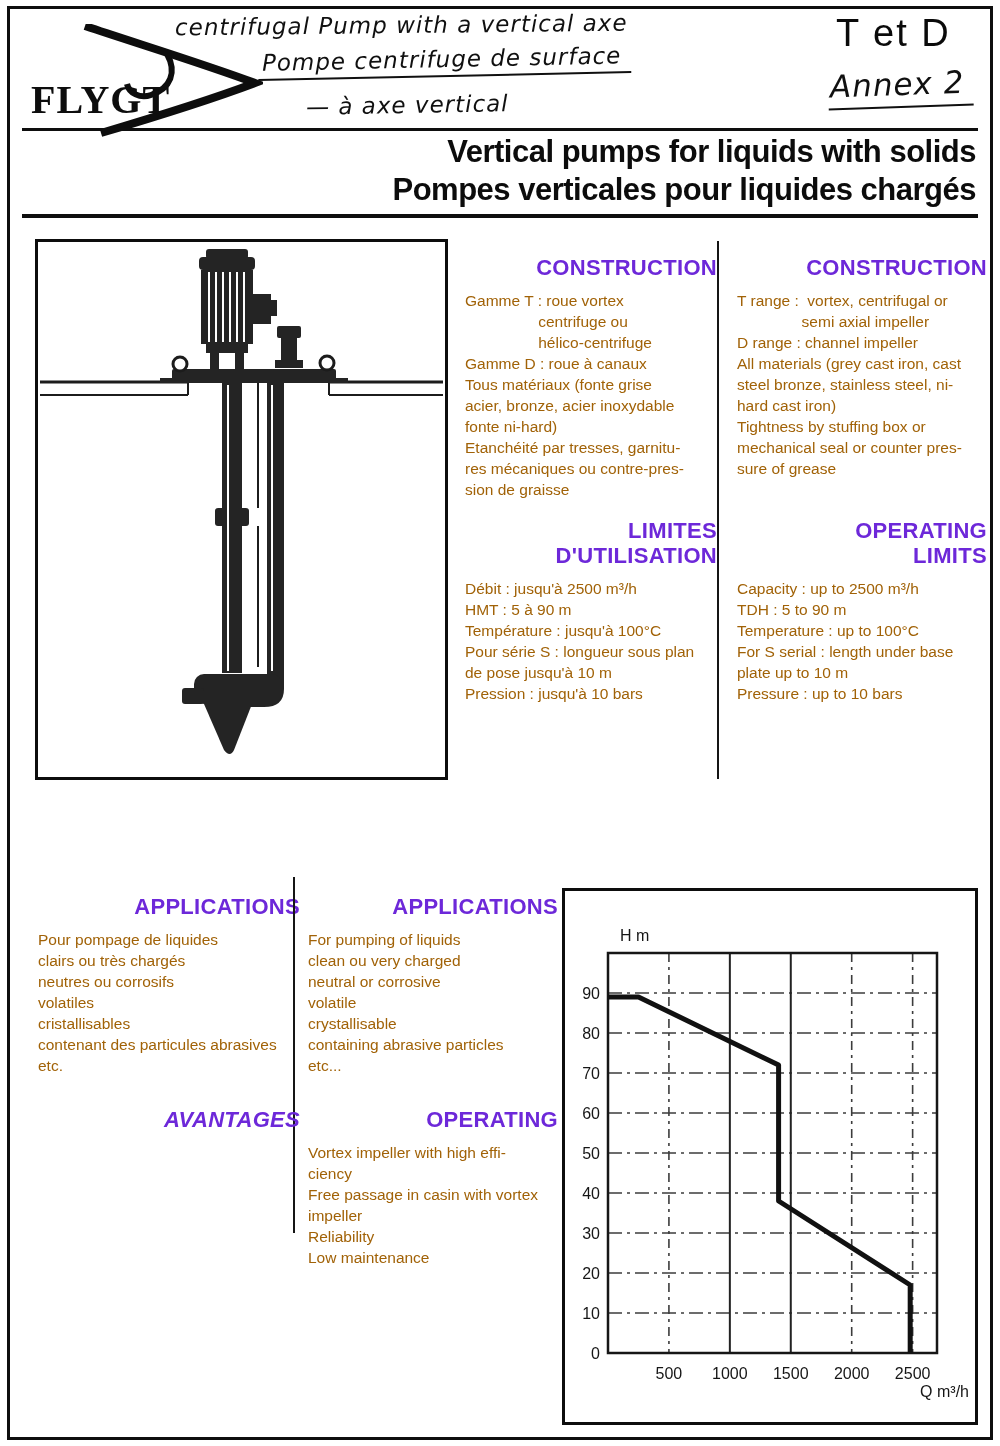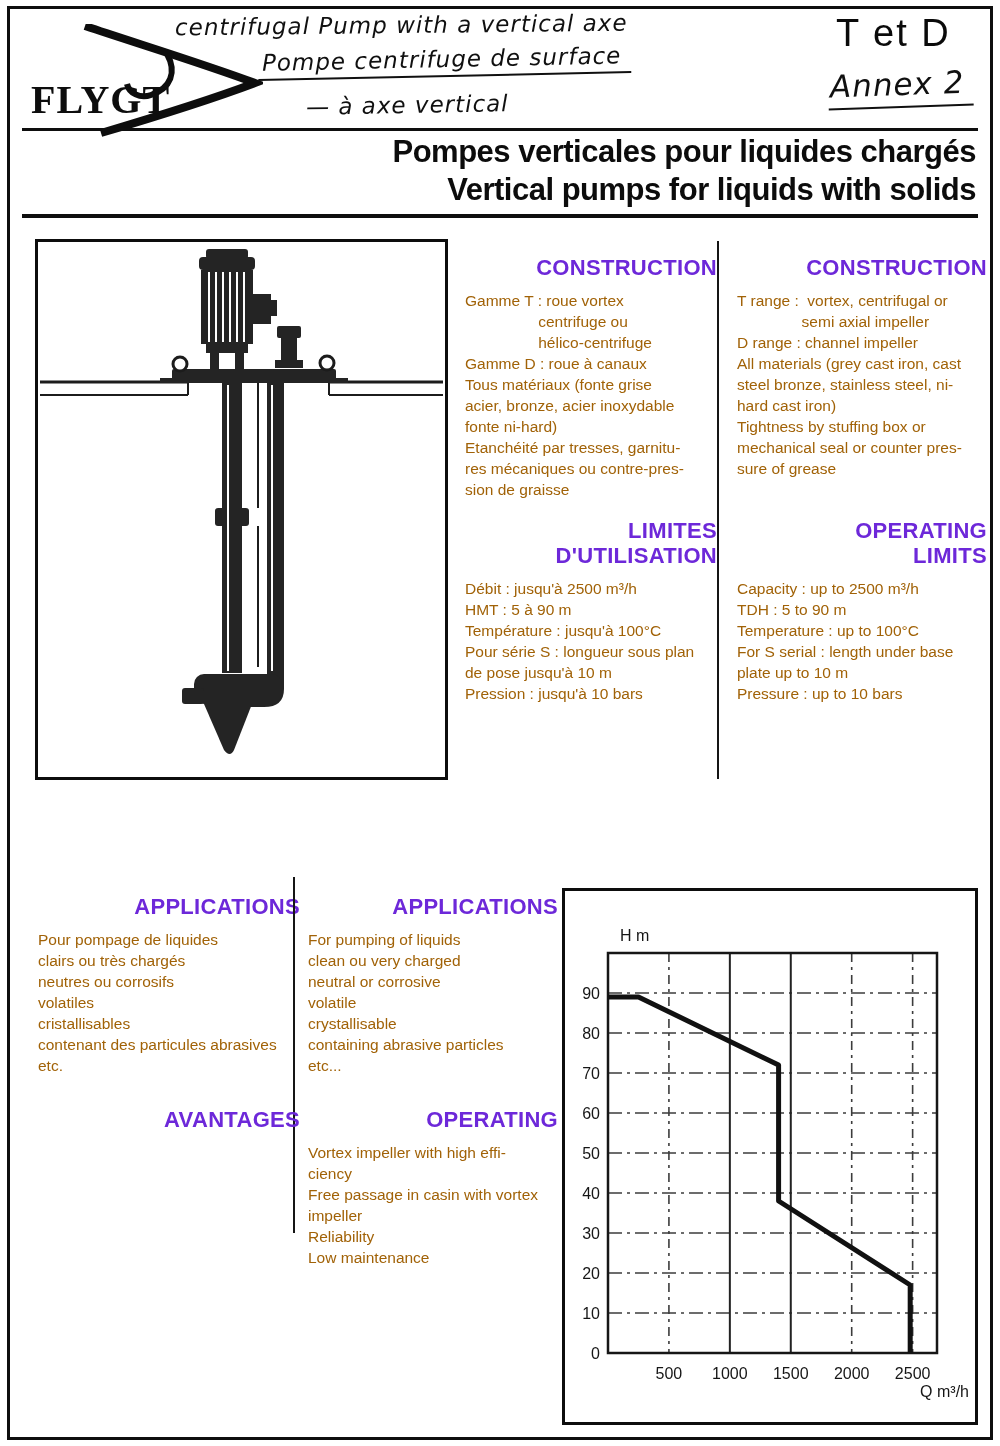--- a/index.html
+++ b/index.html
@@ -47,21 +47,21 @@
   .construction-en { left:737px; top:239px; width:250px; }
   .limits-fr { left:465px; top:502px; width:252px; }
   .limits-en { left:737px; top:502px; width:250px; }
 
   .vdiv { position:absolute; width:2px; background:#151515; }
   .vdiv-top { left:717px; top:241px; height:538px; }
   .vdiv-low { left:293px; top:877px; height:356px; }
 
   .applications-fr { left:38px; top:878px; width:262px; }
   .applications-en { left:308px; top:878px; width:250px; }
-  .advantages-fr { left:38px; top:1091px; width:262px; }
+  .advantages-fr { left:38px; top:1091px; width:262px;font-style:italic; }
   .advantages-en { left:308px; top:1091px; width:250px; }
 
   .chart-box { position:absolute; left:562px; top:888px; width:416px; height:537px;
     border:3px solid #0d0d0d; box-sizing:border-box; background:#fff; }
   .chart-box svg { display:block; }
 </style>
 </head>
 <body>
 
 <div class="page">
@@ -76,22 +76,22 @@
   </div>
   <div class="hw hw1">centrifugal Pump with a vertical axe</div>
   <div class="hw hw2">Pompe centrifuge de surface</div>
   <div class="hw hw3">— à axe vertical</div>
   <div class="doc-code">T et D</div>
   <div class="hw annex">Annex 2</div>
 
   <div class="rule rule1"></div>
 
   <div class="title-block">
+    <div>Vertical pumps for liquids with solids</div>
     <div>Pompes verticales pour liquides chargés</div>
-    <div>Vertical pumps for liquids with solids</div>
   </div>
 
   <div class="rule rule2"></div>
 
   <div class="pump-box">
     <svg width="407" height="535" viewBox="0 0 407 535">
 
       <g stroke="#1c1c1c" fill="none">
         <line x1="2" y1="140" x2="150" y2="140" stroke-width="3"></line>
         <line x1="2" y1="153" x2="150" y2="153" stroke-width="2"></line>

